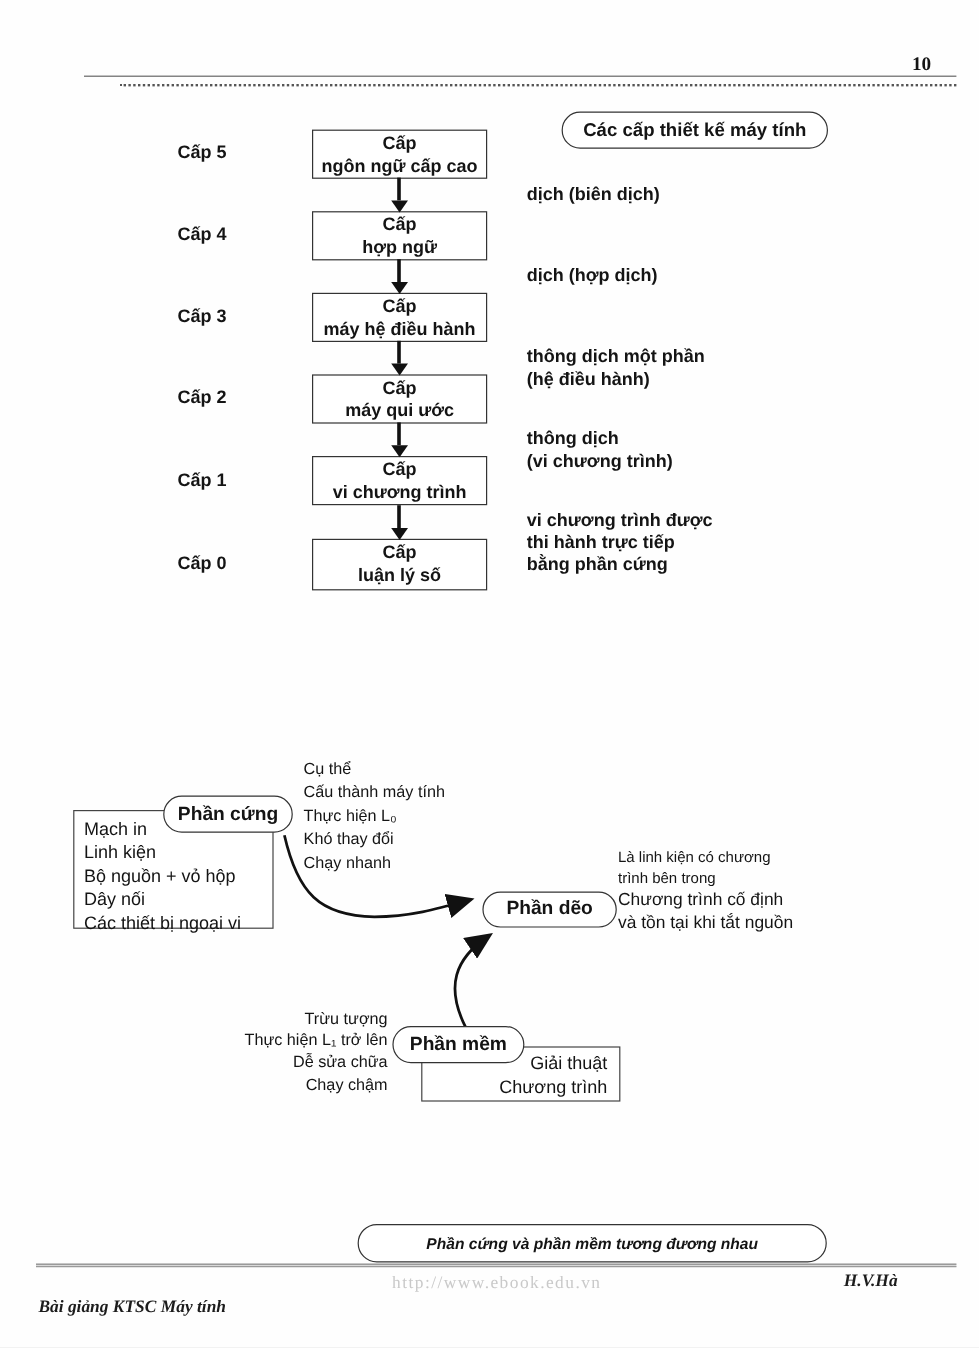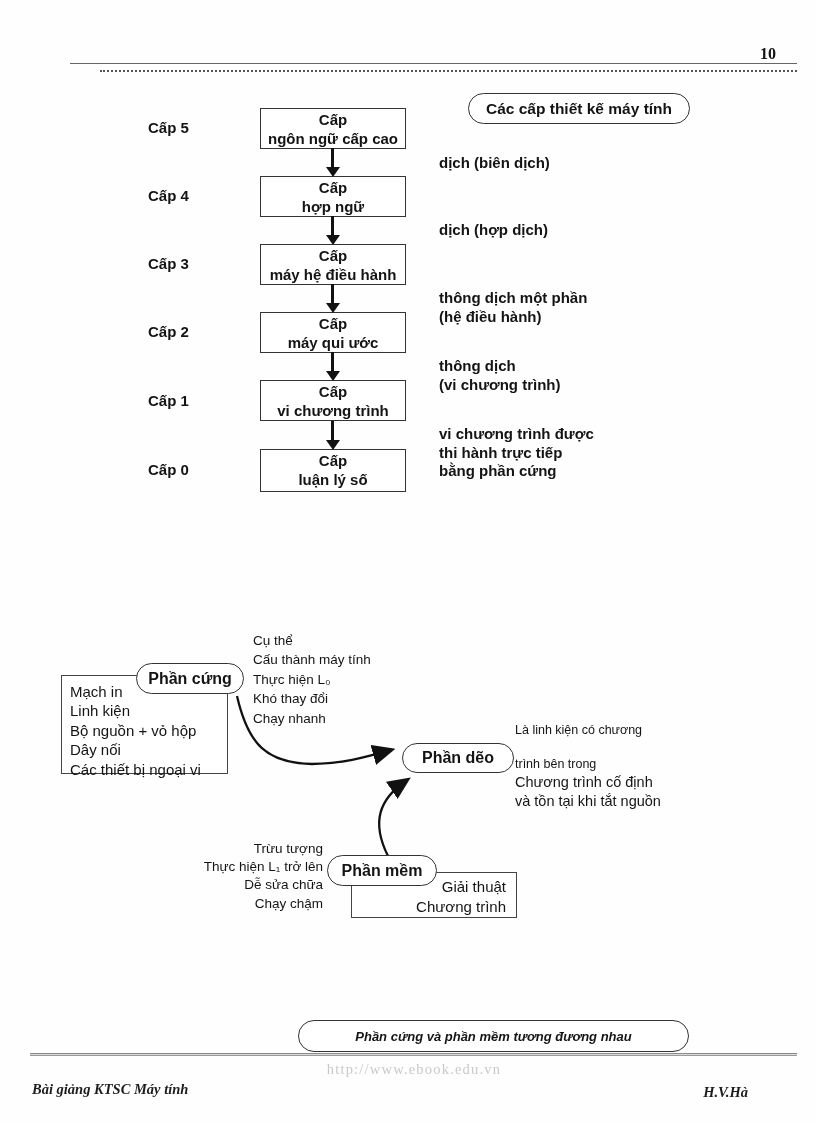--- a/index.html
+++ b/index.html
@@ -38,41 +38,41 @@
     font-weight:bold; font-size:16px; z-index:4;
   }
   .hw-box {
     position:absolute; left:61px; top:675px; width:167px; height:99px;
     border:1.5px solid #444; background:#fff; z-index:2;
     font-size:15px; line-height:19.4px; padding:6px 12px 0 8px;
   }
   .hw-box div { white-space:nowrap; }
   .hw-props { position:absolute; left:253px; top:631px; font-size:13.5px; line-height:19.4px; z-index:2; }
   .fw-note { position:absolute; left:515px; top:706px; z-index:2; }
-  .fw-note .small { font-size:12.5px; line-height:17.5px;margin-top:16px; }
+  .fw-note .small { font-size:12.5px; line-height:17.5px; }
   .fw-note .large { font-size:14.5px; line-height:19px; }
   .sw-props { position:absolute; left:160px; top:840px; width:163px; text-align:right; font-size:13.5px; line-height:18.2px; }
   .sw-box {
     position:absolute; left:351px; top:872px; width:166px; height:46px;
     border:1.5px solid #444; background:#fff; z-index:2;
     text-align:right; font-size:15px; line-height:19.5px; padding:4px 10px 0 0;
   }
   .banner {
     position:absolute; left:298px; top:979px; width:391px; height:32px;
     border:1.5px solid #333; border-radius:16px; background:#fff;
     display:flex; align-items:center; justify-content:center;
     font-weight:bold; font-style:italic; font-size:13px;margin-top:41px;
   }
   .arrows-svg { position:absolute; left:0; top:0; width:816px; height:1123px; pointer-events:none; z-index:3; }
   
   .footer-rule { position:absolute; left:30px; top:1053px; width:767px; height:3px;
     border-top:1px solid #8a8a8a; border-bottom:1px solid #9a9a9a; background:#d9d9d9; }
   .footer-left { position:absolute; left:32px; top:1060px; font-family:"Liberation Serif", serif; font-style:italic; font-weight:bold; font-size:14.5px; color:#1c1c1c;margin-top:21px; }
   .footer-center { position:absolute; left:0; top:1061px; width:816px; text-align:center; font-family:"Liberation Serif", serif; font-size:14.5px; letter-spacing:1.2px; color:#c9c9c9;padding-left:12px; }
-  .footer-right { position:absolute; right:68px; top:1060px; font-family:"Liberation Serif", serif; font-style:italic; font-weight:bold; font-size:14.5px; color:#1c1c1c;margin-top:24px; }
+  .footer-right { position:absolute; right:68px; top:1060px; font-family:"Liberation Serif", serif; font-style:italic; font-weight:bold; font-size:14.5px; color:#1c1c1c; }
 </style>
 </head>
 <body>
 
 <div class="page">
 
   <div class="hr-solid"></div>
   <div class="hr-dotted"></div>
   <div class="page-number">10</div>
 

